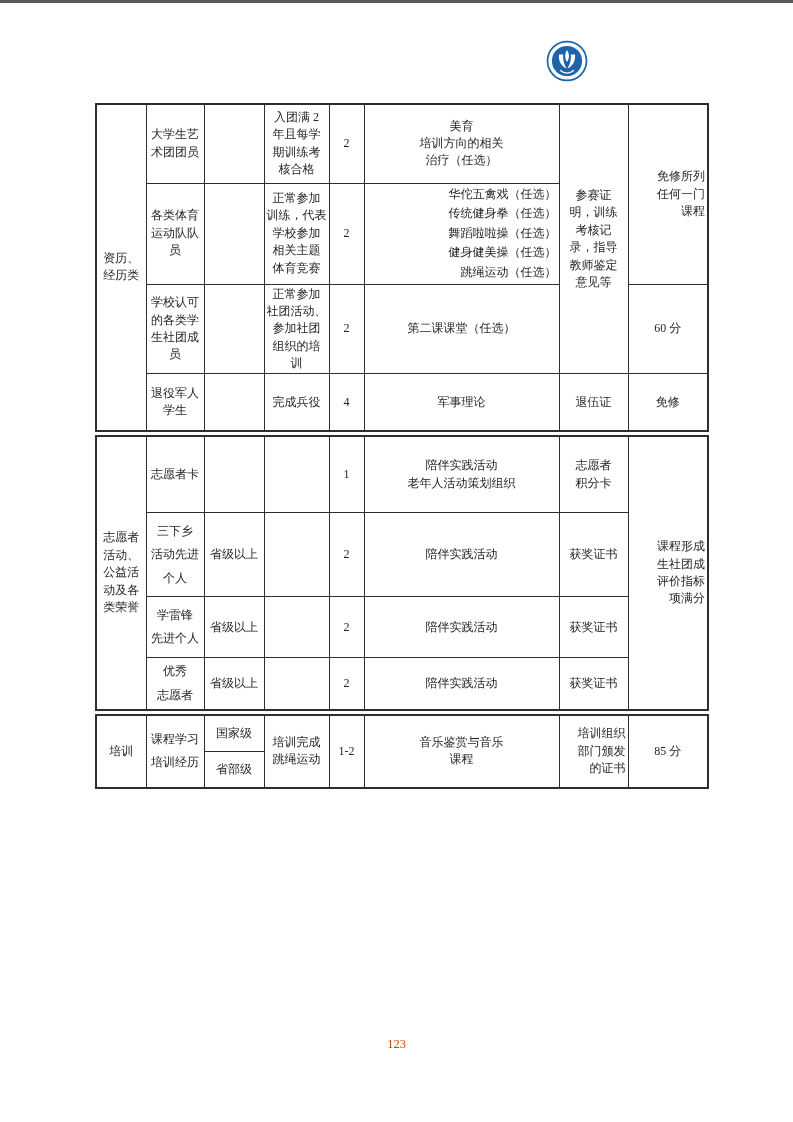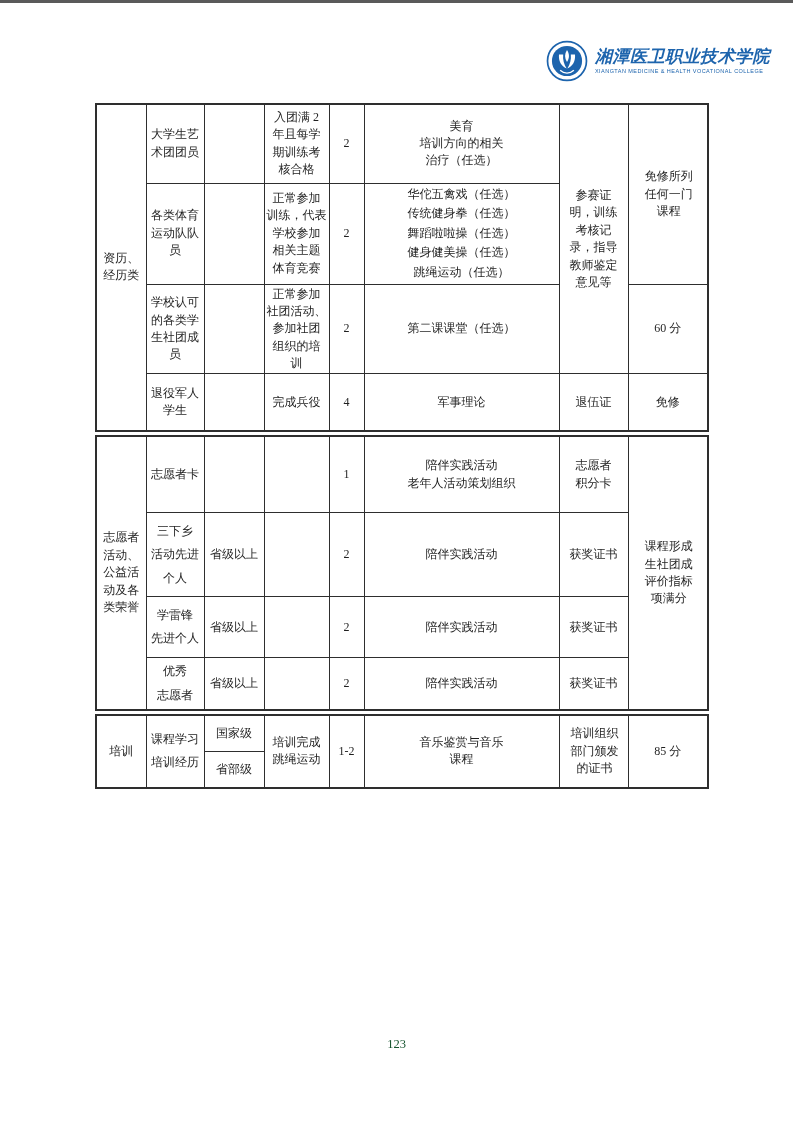--- a/index.html
+++ b/index.html
@@ -23,48 +23,44 @@
   .tables{position:absolute;left:95px;top:103px;width:612px;}
   table{
     border-collapse:collapse;table-layout:fixed;width:612px;
     margin:0 0 3px 0;border:2px solid #2e2e2e;
   }
   td{
     border:1px solid #2e2e2e;font-size:12px;line-height:1.45;
     text-align:center;vertical-align:middle;padding:1px 2px;
     white-space:pre-line;overflow:hidden;word-break:break-all;
   }
-  td.left{text-align:center;padding-left:4px;}
+  td.left{text-align:right;padding-left:4px;}
   td.loose{line-height:1.95;font-family:Liberation Serif, serif;}
-  td.courses-list{line-height:1.62;}
+  td.courses-list{line-height:1.62;text-align:right;}
   
   .page-num{
     position:absolute;top:1037px;left:0;width:793px;text-align:center;
-    font-size:12.5px;color:#14532d;
+    font-size:12.5px;color:#c2410c;
   }
 </style>
 </head>
 <body>
 
 <div class="page">
   <div class="top-edge"></div>
 
   <div class="logo">
     <svg class="seal" viewBox="0 0 44 44" aria-hidden="true">
       <circle cx="22" cy="22" r="20.4" fill="#ffffff" stroke="#1d64ad" stroke-width="1.8"></circle>
       <circle cx="22" cy="22" r="15.8" fill="#1d64ad"></circle>
       <path d="M22 10.5c-2.7 4-2.7 8.6 0 12.6 2.7-4 2.7-8.6 0-12.6z" fill="#ffffff"></path>
       <path d="M13.6 15.2c-.6 7 2.4 12.3 8 14.6-2.8-4.2-4.2-9.3-3.6-14.6z" fill="#ffffff"></path>
       <path d="M30.4 15.2c.6 7-2.4 12.3-8 14.6 2.8-4.2 4.2-9.3 3.6-14.6z" fill="#ffffff"></path>
       <path d="M14.8 31.8a10.5 10.5 0 0 0 14.4 0" stroke="#ffffff" stroke-width="1.4" fill="none"></path>
     </svg>
-    <div>
-      <div class="zh">湘潭医卫职业技术学院</div>
-      <div class="en">XIANGTAN MEDICINE &amp; HEALTH VOCATIONAL COLLEGE</div>
-    </div>
   </div>
 
   <div class="tables">
 
     <table>
       <colgroup>
         <col style="width:50px">
           <col style="width:58px">
           <col style="width:60px">
           <col style="width:65px">

